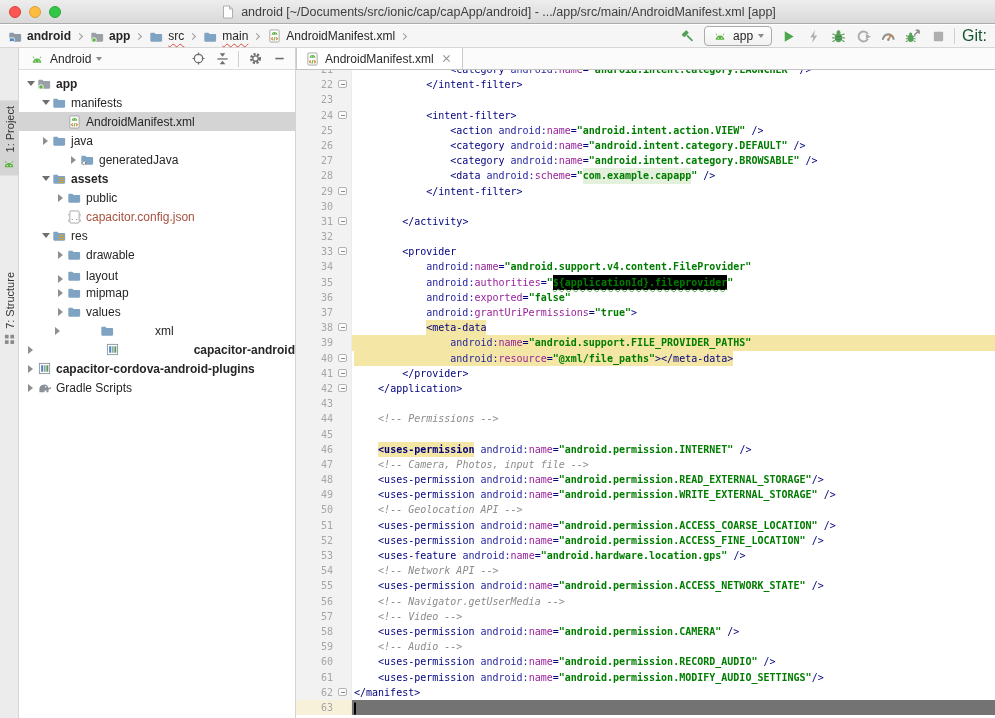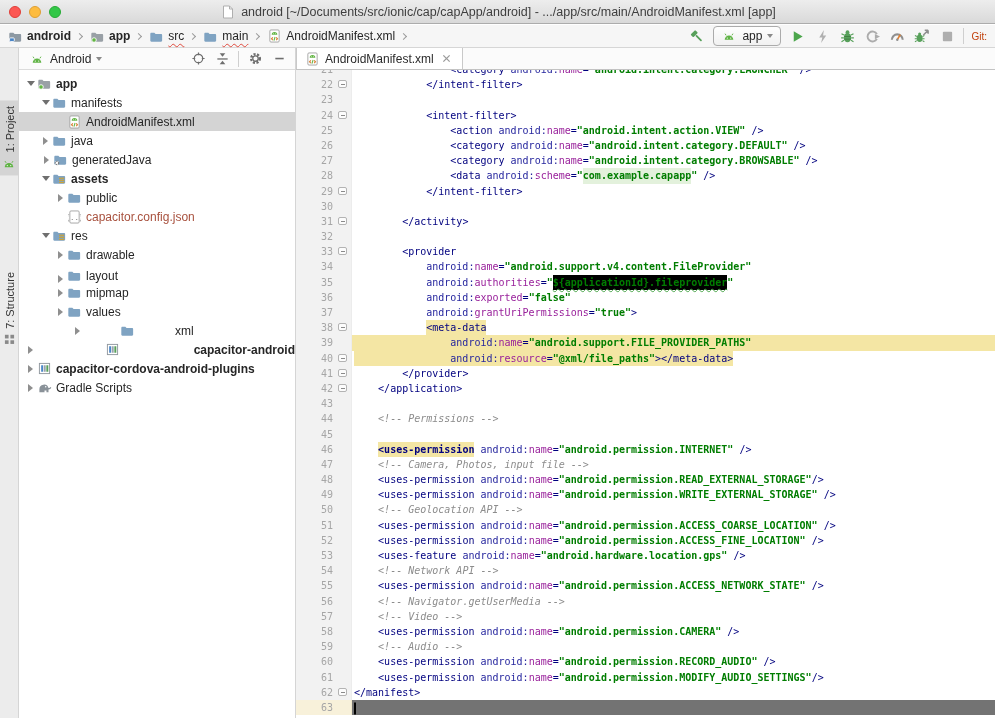--- a/index.html
+++ b/index.html
@@ -26,21 +26,21 @@
   .crumb .lbl.b{font-weight:700}
   .crumb .lbl.wavy{text-decoration:underline wavy #E04B3F 1px;text-underline-offset:3px}
   .csep{width:5px;height:5px;border-top:1.4px solid #9B9B9B;border-right:1.4px solid #9B9B9B;
     transform:rotate(45deg);margin:0 7px 0 6px;flex:none}
   .actions{display:flex;align-items:center;gap:7px;padding-right:6px}
   .abtn{width:18px;height:18px;display:flex;align-items:center;justify-content:center}
   .combo{height:20px;border:1px solid #ABABAB;border-radius:4px;background:linear-gradient(#FEFEFE,#F1F1F1);
     display:flex;align-items:center;gap:5px;padding:0 7px;font-size:12px;color:#262626}
   .dd{width:0;height:0;border-left:3.5px solid transparent;border-right:3.5px solid transparent;border-top:4px solid #8A8A8A}
   .tsep{width:1px;height:16px;background:#CFCFCF}
-  .gitlbl{font-size:10px;color:#c2410c;padding-right:2px}
+  .gitlbl{font-size:16px;color:#14532d;padding-right:2px}
 
   
   .main{position:absolute;left:0;top:48px;width:995px;height:670px;display:flex}
 
   .toolstrip{width:19px;background:#ECECEC;border-right:1px solid #D5D5D5;position:relative;flex:none}
   .vtab{position:absolute;left:0;width:19px;writing-mode:vertical-rl;transform:rotate(180deg);
     display:flex;align-items:center;gap:5px;font-size:11px;color:#333;padding:6px 0}
   .vtab.active{background:#D4D4D4}
   .vtab .vico{transform:rotate(180deg);line-height:0}
 
@@ -361,21 +361,21 @@
           <span class="chev">
             <span class="closed"></span>
           </span>
           <span class="ticon">
             <svg width="14" height="13" viewBox="0 0 16 14">
               <path d="M1.5 4c0-.8.5-1.3 1.2-1.3h3.4L7.5 4.2h6.3c.7 0 1.2.5 1.2 1.2v6.3c0 .7-.5 1.2-1.2 1.2H2.7c-.7 0-1.2-.5-1.2-1.2z" fill="#7FA3C2"></path>
             </svg>
           </span>
           <span class="tlbl">java</span>
         </div>
-        <div class="trow" style="padding-left: 22px;">
+        <div class="trow" style="padding-left: 36px; margin-left: 13px;">
           <span class="chev">
             <span class="closed"></span>
           </span>
           <span class="ticon">
             <svg width="14" height="13" viewBox="0 0 16 14">
               <path d="M1.5 4c0-.8.5-1.3 1.2-1.3h3.4L7.5 4.2h6.3c.7 0 1.2.5 1.2 1.2v6.3c0 .7-.5 1.2-1.2 1.2H2.7c-.7 0-1.2-.5-1.2-1.2z" fill="#7FA3C2"></path>
               <circle cx="4.6" cy="11" r="2.4" fill="#FFF"></circle>
               <circle cx="4.6" cy="11" r="1.9" fill="none" stroke="#7A7A7A" stroke-width="1.5" stroke-dasharray="1.4,1"></circle>
             </svg>
           </span>
@@ -471,21 +471,21 @@
           <span class="chev">
             <span class="closed"></span>
           </span>
           <span class="ticon">
             <svg width="14" height="13" viewBox="0 0 16 14">
               <path d="M1.5 4c0-.8.5-1.3 1.2-1.3h3.4L7.5 4.2h6.3c.7 0 1.2.5 1.2 1.2v6.3c0 .7-.5 1.2-1.2 1.2H2.7c-.7 0-1.2-.5-1.2-1.2z" fill="#7FA3C2"></path>
             </svg>
           </span>
           <span class="tlbl">values</span>
         </div>
-        <div class="trow" style="padding-left: 53px; gap: 36px;">
+        <div class="trow" style="padding-left: 33px; gap: 36px;">
           <span class="chev">
             <span class="closed"></span>
           </span>
           <span class="ticon">
             <svg width="14" height="13" viewBox="0 0 16 14">
               <path d="M1.5 4c0-.8.5-1.3 1.2-1.3h3.4L7.5 4.2h6.3c.7 0 1.2.5 1.2 1.2v6.3c0 .7-.5 1.2-1.2 1.2H2.7c-.7 0-1.2-.5-1.2-1.2z" fill="#7FA3C2"></path>
             </svg>
           </span>
           <span class="tlbl">xml</span>
         </div>

